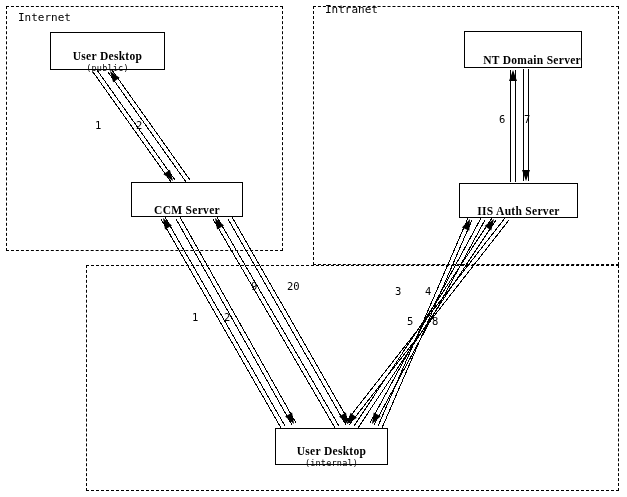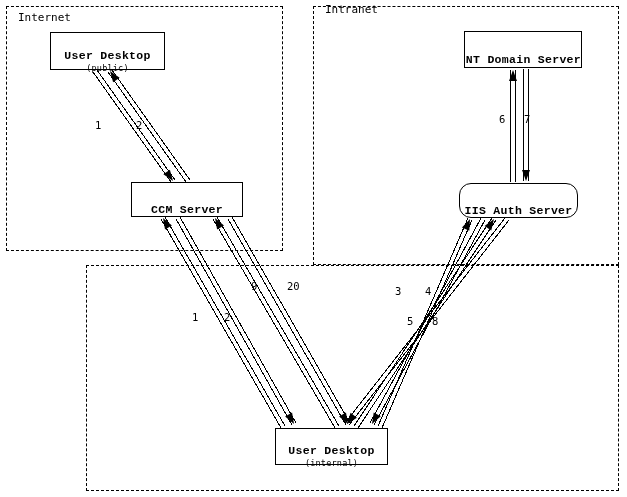--- a/index.html
+++ b/index.html
@@ -43,21 +43,21 @@
     border: 1px solid #000000;
     box-sizing: border-box;
     background: #ffffff;
     display: flex;
     flex-direction: column;
     align-items: center;
     justify-content: center;
     color: #000000;
   }
   .node-title {
-    font-family: Liberation Mono, monospace;
+    font-family: Liberation Serif, serif;
     font-size: 11.5px;
     font-weight: bold;
     line-height: 14px;
     letter-spacing: 0.3px;
     white-space: nowrap;
     margin-top: 20px;
   }
   .node-sub {
     font-family: "DejaVu Sans Mono", "Liberation Mono", monospace;
     font-size: 8.5px;
@@ -156,21 +156,21 @@
   </div>
 
   <div class="node" id="node-ccm-server" style="left: 131px; top: 182px; width: 112px; height: 35px;">
     <span class="node-title">CCM Server</span>
   </div>
 
   <div class="node" id="node-nt-domain-server" style="left: 464px; top: 31px; width: 118px; height: 37px; align-items: flex-end;">
     <span class="node-title">NT Domain Server</span>
   </div>
 
-  <div class="node" id="node-iis-auth-server" style="left: 459px; top: 183px; width: 119px; height: 35px; border-radius: 12px;">
+  <div class="node" id="node-iis-auth-server" style="left: 459px; top: 183px; width: 119px; height: 35px;">
     <span class="node-title">IIS Auth Server</span>
   </div>
 
   <div class="node" id="node-user-desktop-internal" style="left: 275px; top: 428px; width: 113px; height: 37px;">
     <span class="node-title">User Desktop</span>
     <span class="node-sub">(internal)</span>
   </div>
 
   <div id="edge-label-layer">
       <div class="edge-label" style="left: 95px; top: 120px;">1</div>

